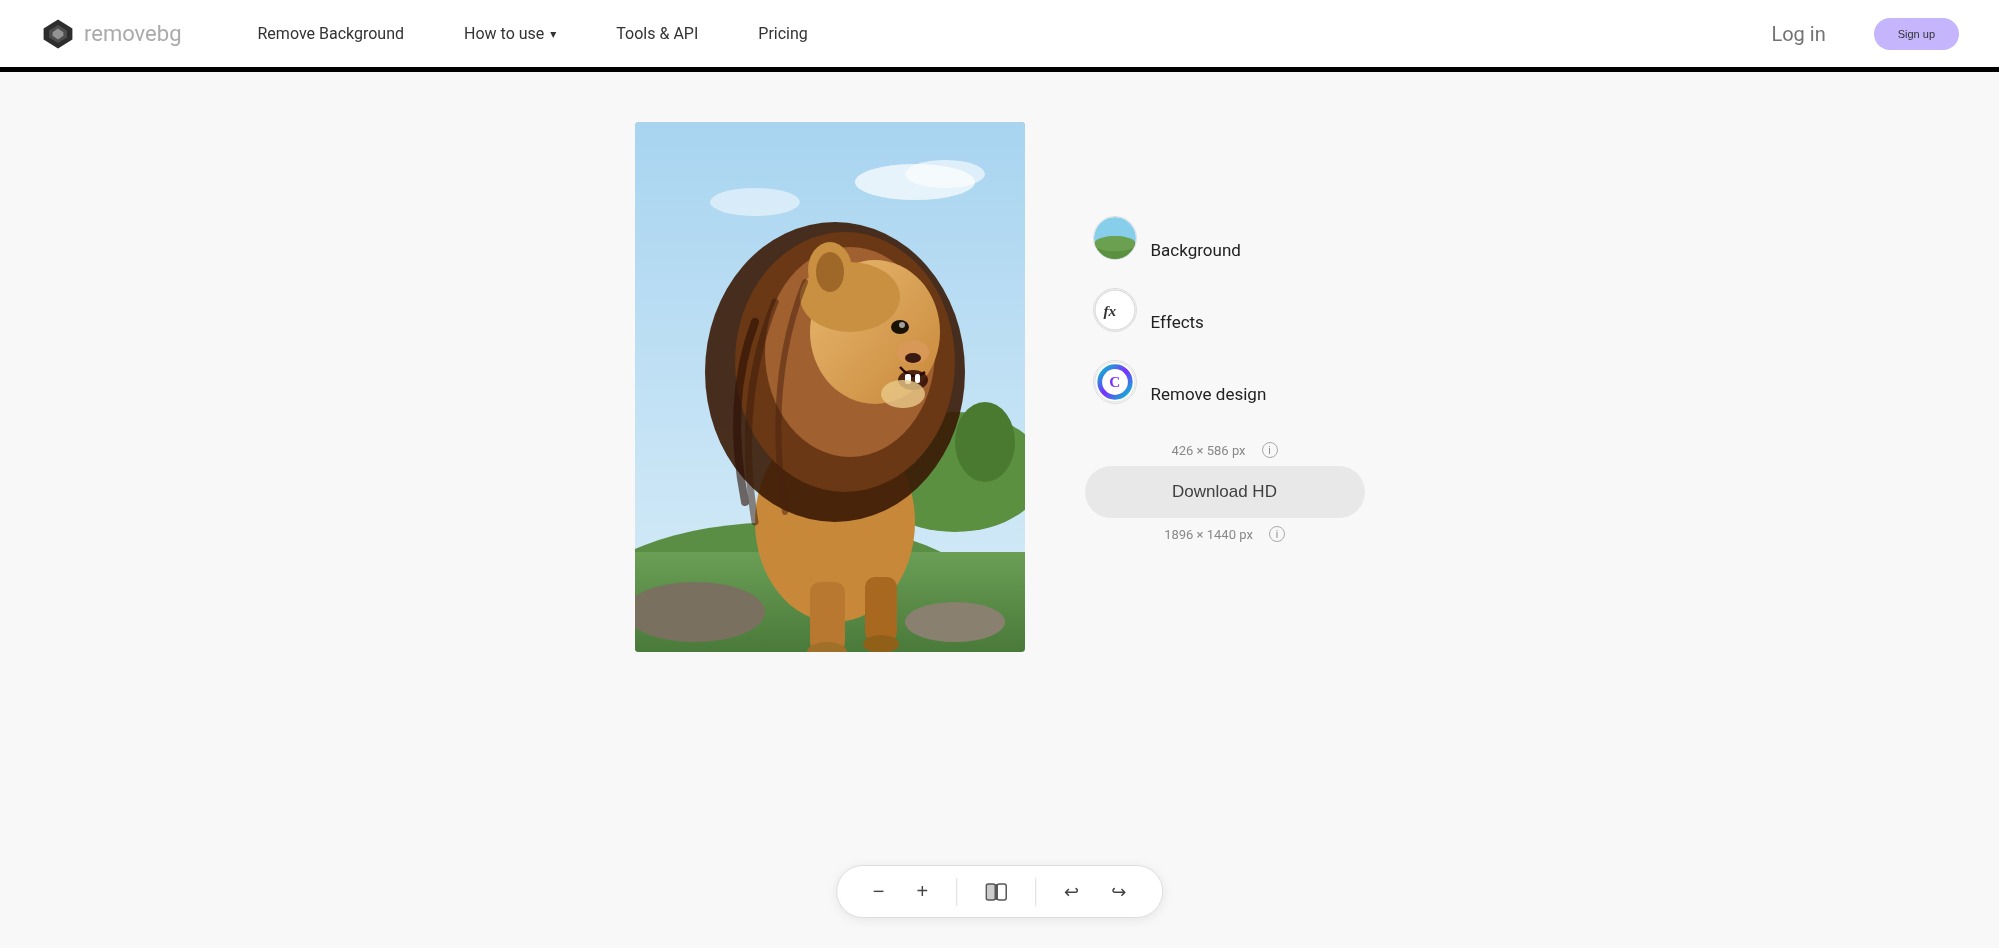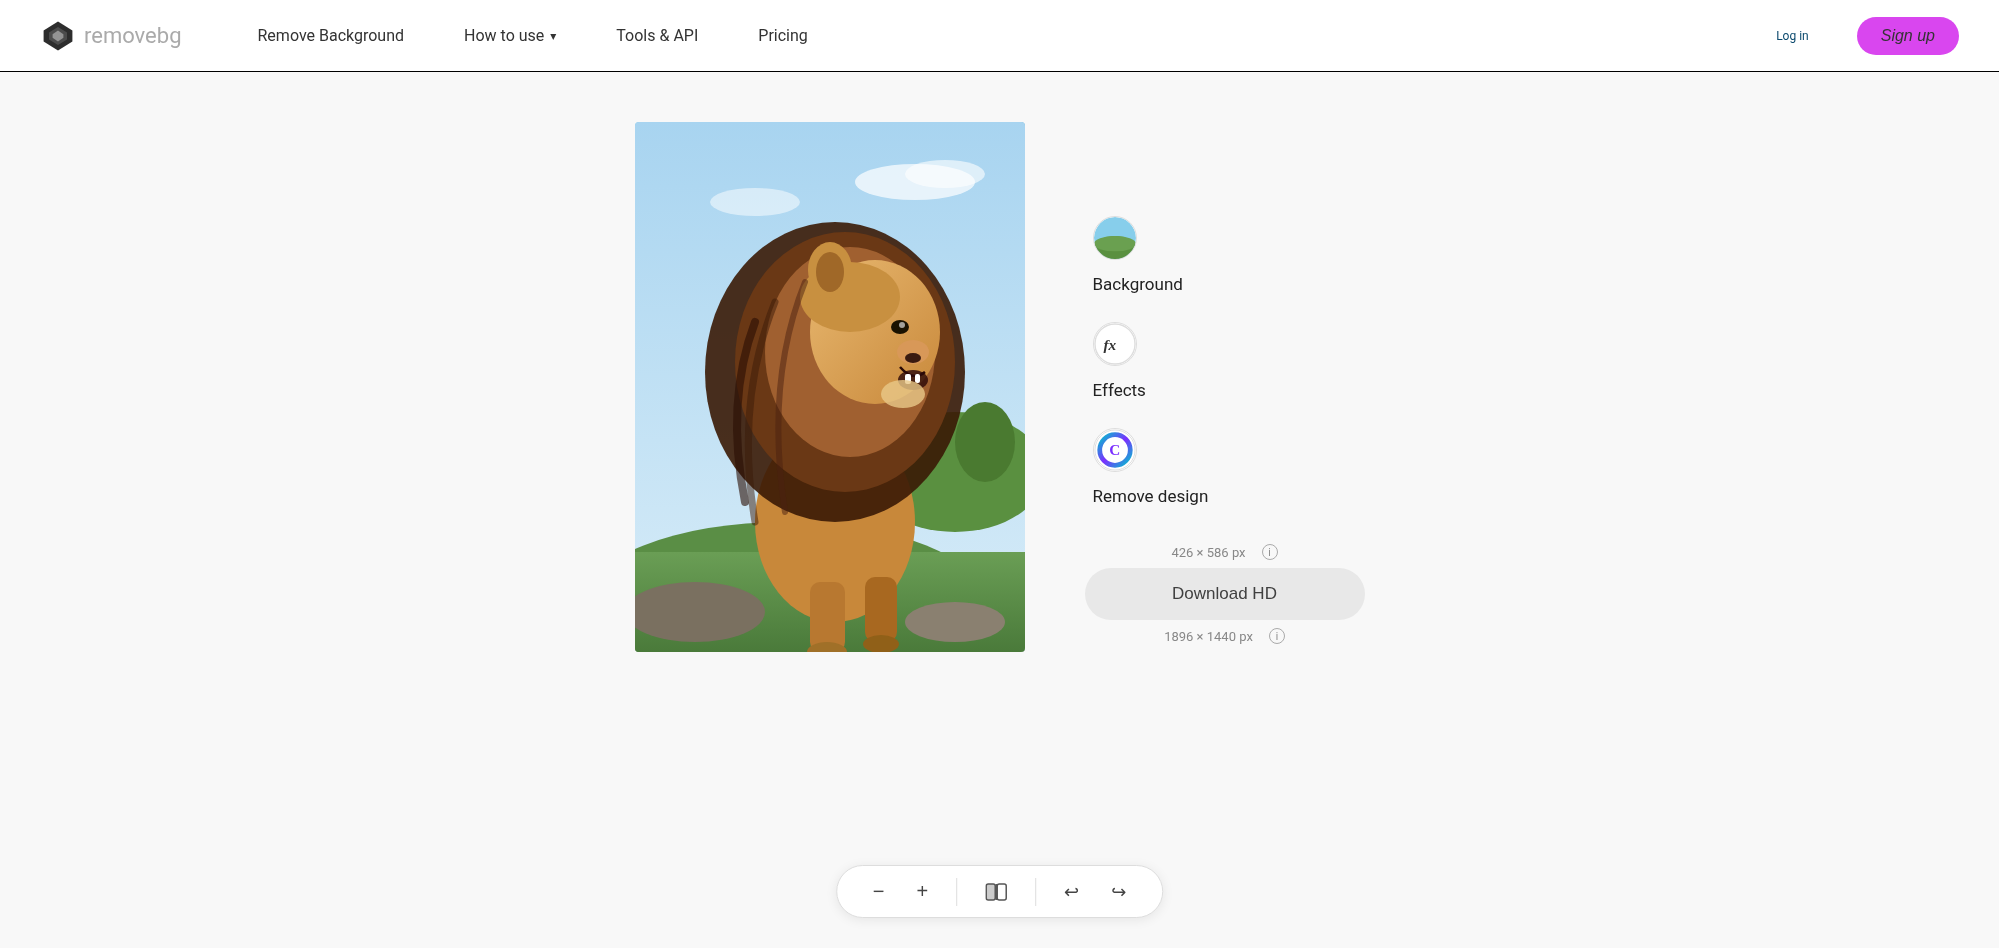--- a/index.html
+++ b/index.html
@@ -5,21 +5,21 @@
     * { box-sizing: border-box; margin: 0; padding: 0; }
     body { font-family: -apple-system, BlinkMacSystemFont, 'Segoe UI', Roboto, sans-serif; background: #f8f8f8; color: #333; }
 
     
     .navbar {
       display: flex;
       align-items: center;
       padding: 0 40px;
       height: 72px;
       background: #fff;
-      border-bottom: 1px solid #000000;
+      border-bottom: 5px solid #000000;
       gap: 32px;
     }
     .logo-area {
       display: flex;
       align-items: center;
       gap: 8px;
       margin-right: 16px;
     }
     .logo-icon {
       width: 36px;
@@ -36,35 +36,34 @@
       color: #333;
       text-decoration: none;
       cursor: pointer;
       display: flex;
       align-items: center;
       gap: 4px;
       padding-left: 28px;
     }
     .nav-spacer { flex: 1; }
     .nav-login {
-      font-size: 12px;
-      color: #0c4a6e;
+      font-size: 20px;
+      color: #737373;
       cursor: pointer;
       padding: 8px 16px;
     }
     .nav-signup {
-      font-size: 16px;
-      background: #d946ef;
+      font-size: 11px;
+      background: #c4b5fd;
       color: #333;
       border: none;
       border-radius: 24px;
       padding: 10px 24px;
       cursor: pointer;
       font-weight: 500;
-      font-style: italic;
     }
     .chevron-down { font-size: 12px; margin-left: 2px; }
 
     
     .main-content {
       display: flex;
       justify-content: center;
       align-items: flex-start;
       padding: 50px 40px;
       gap: 60px;
@@ -91,27 +90,26 @@
     
     .sidebar {
       display: flex;
       flex-direction: column;
       gap: 0;
       padding-top: 80px;
       min-width: 280px;
     }
     .tool-item {
       display: flex;
-      align-items: flex-start;
+      align-items: flex-end;
       gap: 14px;
       padding: 14px 8px;
       cursor: pointer;
       border-radius: 8px;
       transition: background 0.15s;
-      flex-direction: column;
     }
     .tool-icon {
       width: 44px;
       height: 44px;
       border-radius: 50%;
       border: 1.5px solid #ddd;
       display: flex;
       align-items: center;
       justify-content: center;
       background: #fff;

